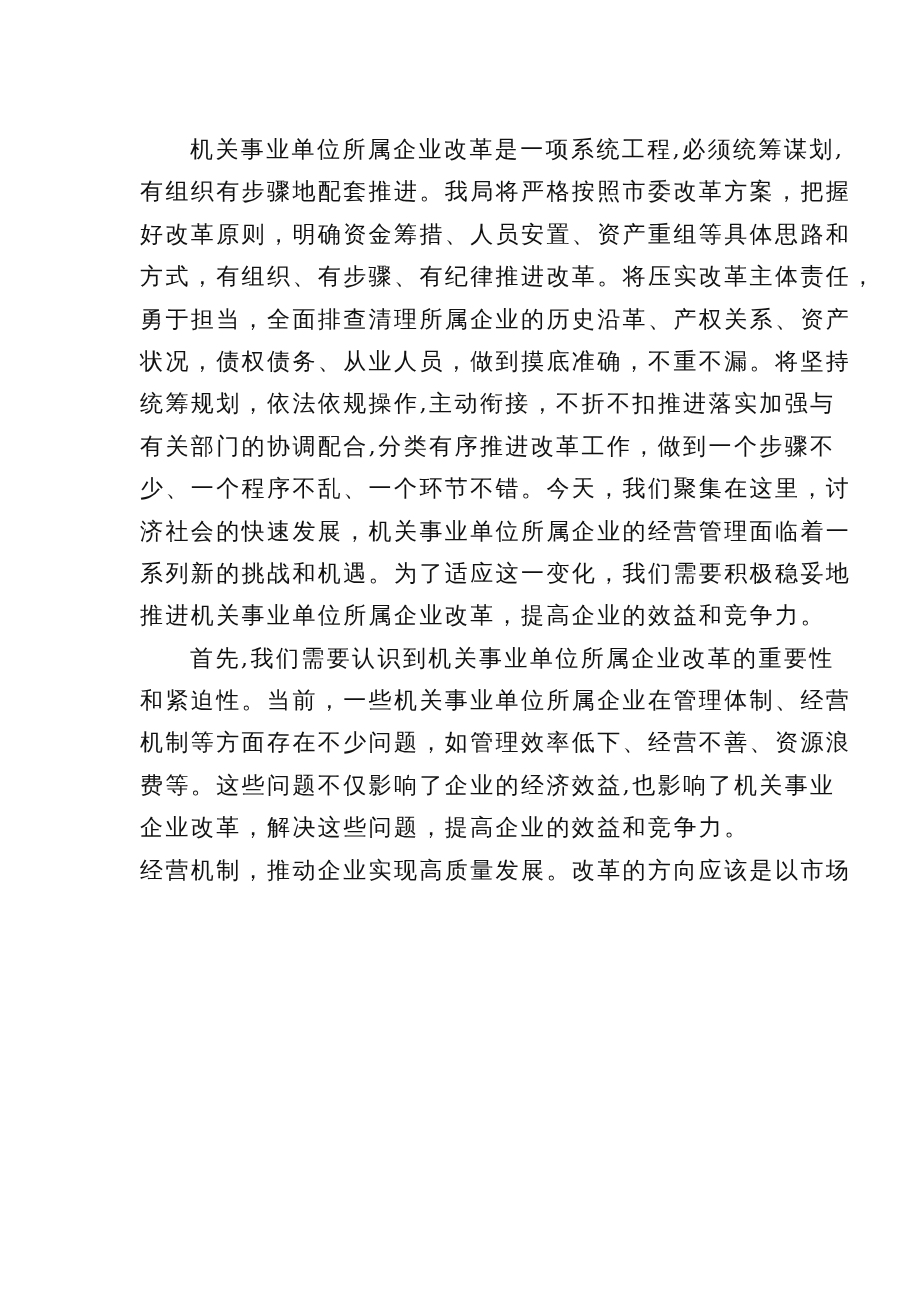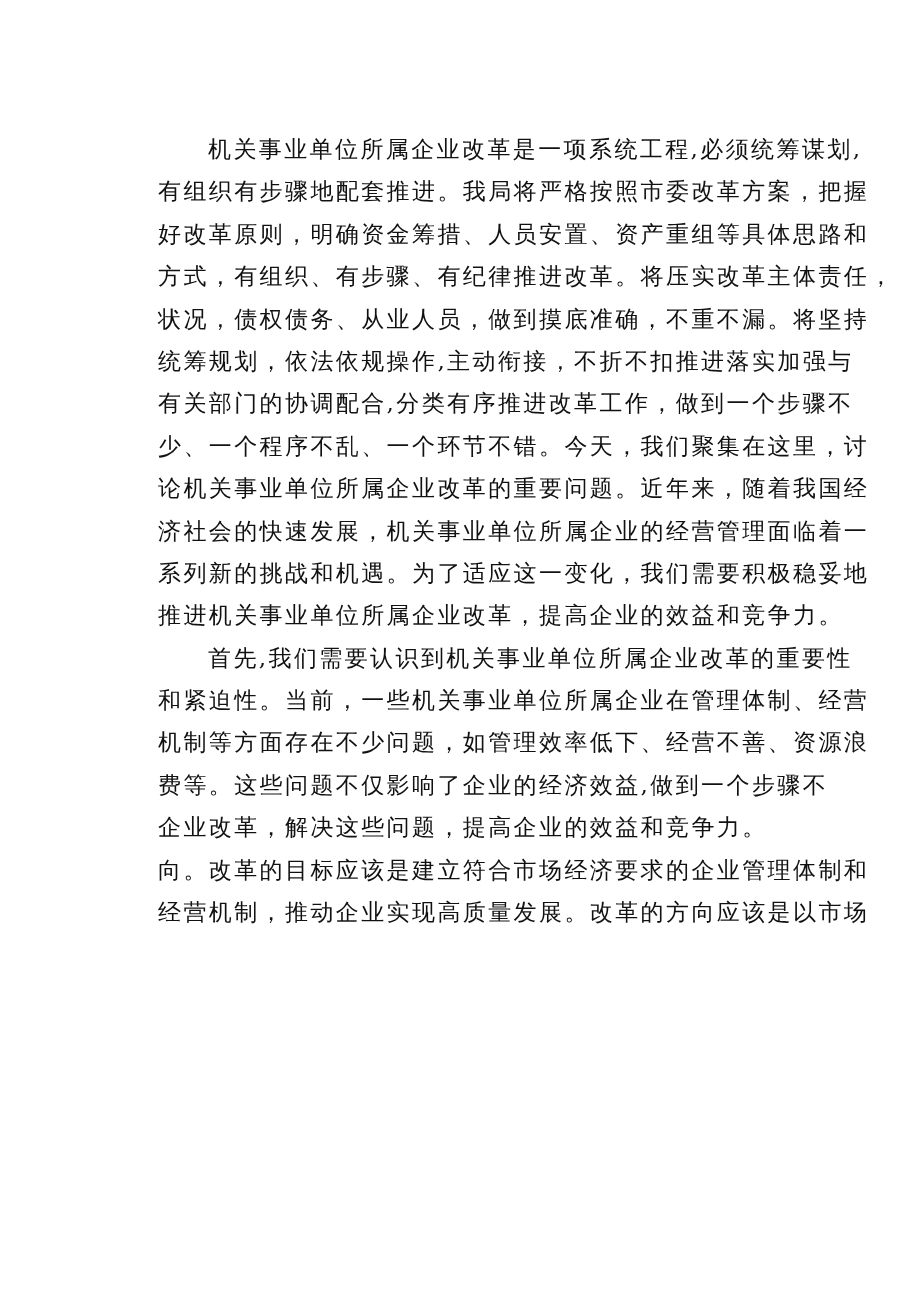--- a/index.html
+++ b/index.html
@@ -22,21 +22,20 @@
       background: #ffffff;
     }
     .body-text {
       position: absolute;
       left: 140px;
       top: 128px;
       width: 660px;
       font-family: "DejaVu Serif", "Liberation Serif", serif;
       font-size: 23px;
       color: #111111;
-      margin-left: 18px;
     }
     .line {
       height: 42.4px;
       line-height: 42.4px;
       white-space: nowrap;
       letter-spacing: 2.4px;
     }
     .line.indent {
       padding-left: 50px;
     }
@@ -45,37 +44,36 @@
 <body>
 
 <div class="page">
   <div class="body-text">
 
     <div>
       <div class="line indent">机关事业单位所属企业改革是一项系统工程,必须统筹谋划,</div>
       <div class="line">有组织有步骤地配套推进。我局将严格按照市委改革方案，把握</div>
       <div class="line">好改革原则，明确资金筹措、人员安置、资产重组等具体思路和</div>
       <div class="line">方式，有组织、有步骤、有纪律推进改革。将压实改革主体责任，</div>
+      <div class="line">勇于担当，全面排查清理所属企业的历史沿革、产权关系、资产</div>
       <div class="line">状况，债权债务、从业人员，做到摸底准确，不重不漏。将坚持</div>
       <div class="line">统筹规划，依法依规操作,主动衔接，不折不扣推进落实加强与</div>
       <div class="line">有关部门的协调配合,分类有序推进改革工作，做到一个步骤不</div>
       <div class="line">少、一个程序不乱、一个环节不错。今天，我们聚集在这里，讨</div>
-      <div class="line">论机关事业单位所属企业改革的重要问题。近年来，随着我国经</div>
       <div class="line">济社会的快速发展，机关事业单位所属企业的经营管理面临着一</div>
       <div class="line">系列新的挑战和机遇。为了适应这一变化，我们需要积极稳妥地</div>
       <div class="line">推进机关事业单位所属企业改革，提高企业的效益和竞争力。</div>
     </div>
 
     <div>
       <div class="line indent">首先,我们需要认识到机关事业单位所属企业改革的重要性</div>
       <div class="line">和紧迫性。当前，一些机关事业单位所属企业在管理体制、经营</div>
       <div class="line">机制等方面存在不少问题，如管理效率低下、经营不善、资源浪</div>
-      <div class="line">费等。这些问题不仅影响了企业的经济效益,做到一个步骤不</div>
+      <div class="line">费等。这些问题不仅影响了企业的经济效益,也影响了机关事业</div>
       <div class="line">企业改革，解决这些问题，提高企业的效益和竞争力。</div>
     </div>
 
     <div>
-      <div class="line">向。改革的目标应该是建立符合市场经济要求的企业管理体制和</div>
       <div class="line">经营机制，推动企业实现高质量发展。改革的方向应该是以市场</div>
     </div>
 
   </div>
 </div>
 
 </body></html>

